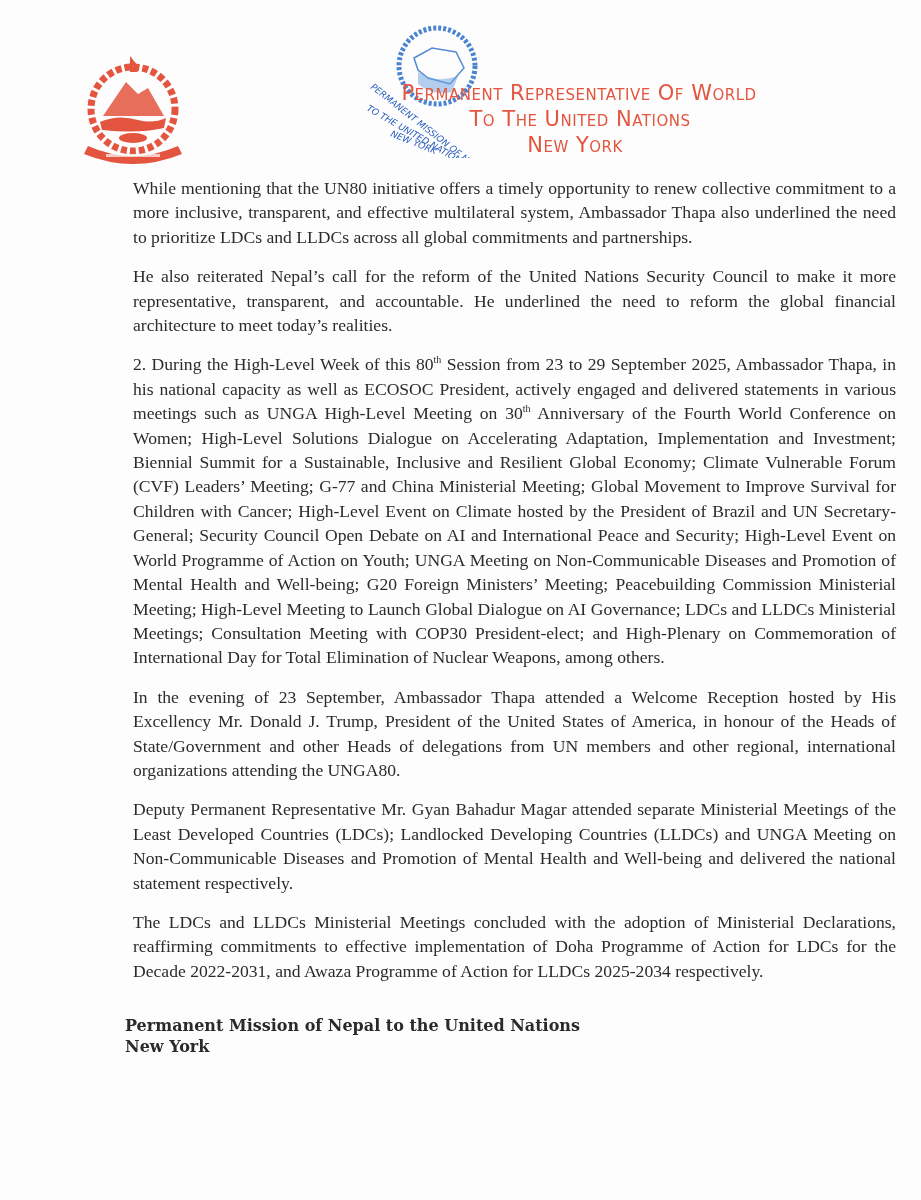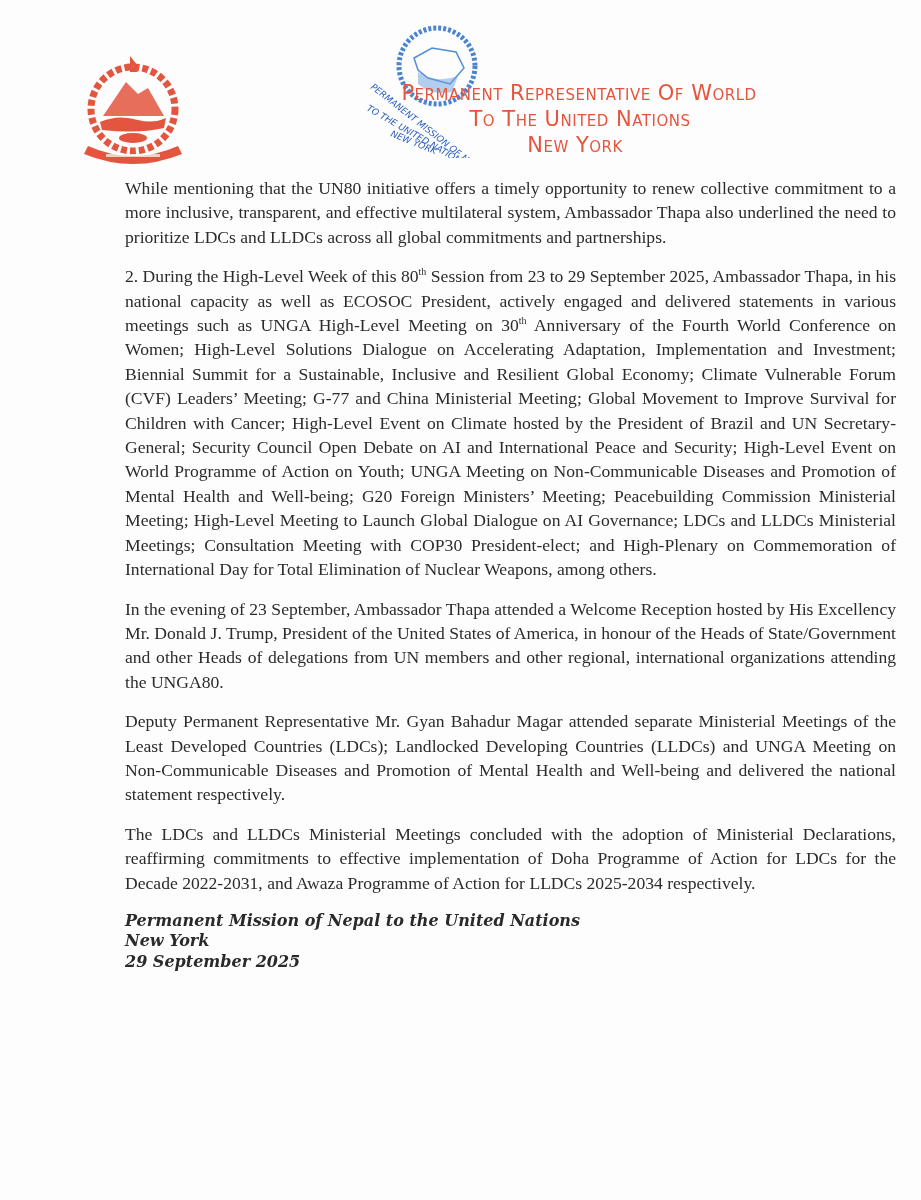--- a/index.html
+++ b/index.html
@@ -15,25 +15,25 @@
     font-variant: small-caps; letter-spacing: 0.5px;
   }
   .letterhead div { font-size: 21px; line-height: 26px; }
   .letterhead .l1 { margin-left: 8px; }
   .letterhead .l2 { margin-left: 10px; }
   .body-text {
     position: absolute; left: 125px; top: 176px; width: 771px;
     font-family: "Liberation Serif", "DejaVu Serif", serif;
     font-size: 17.6px; line-height: 24.4px; color: #2b2b2b;
   }
-  .body-text p { margin: 0 0 15px 0; text-align: justify; }
+  .body-text p { margin: 0 0 15px 8px; text-align: justify; }
   .body-text sup { font-size: 10px; line-height: 0; vertical-align: super; font-family: Liberation Serif, serif; }
   .signature {
-    margin-top: 16px; font-family: "DejaVu Serif", "Liberation Serif", serif;
-    font-weight: bold; font-size: 16px; line-height: 20.5px; color: #2a2a2a; font-style: italic;
+    margin-top: 33px; font-family: "DejaVu Serif", "Liberation Serif", serif;
+    font-weight: bold; font-size: 16px; line-height: 20.5px; color: #2a2a2a;
   }
   .signature div { white-space: nowrap; }
 </style>
 </head>
 <body>
 
 <div class="emblem">
   <svg width="110" height="118" viewBox="0 0 110 118">
     <g fill="none" stroke="#e4553f" stroke-width="2">
 
@@ -75,23 +75,23 @@
 </div>
 
 <div class="letterhead">
   <div class="l1">Permanent Representative Of World</div>
   <div class="l2">To The United Nations</div>
   <div class="l3">New York</div>
 </div>
 
 <div class="body-text">
   <p>While mentioning that the UN80 initiative offers a timely opportunity to renew collective commitment to a more inclusive, transparent, and effective multilateral system, Ambassador Thapa also underlined the need to prioritize LDCs and LLDCs across all global commitments and partnerships.</p>
+  <p>He also reiterated Nepal’s call for the reform of the United Nations Security Council to make it more representative, transparent, and accountable. He underlined the need to reform the global financial architecture to meet today’s realities.</p>
   <p><span>2.  During the High-Level Week of this 80</span><sup>th</sup><span> Session from 23 to 29 September 2025, Ambassador Thapa, in his national capacity as well as ECOSOC President, actively engaged and delivered statements in various meetings such as UNGA High-Level Meeting on 30</span><sup>th</sup><span> Anniversary of the Fourth World Conference on Women; High-Level Solutions Dialogue on Accelerating Adaptation, Implementation and Investment; Biennial Summit for a Sustainable, Inclusive and Resilient Global Economy; Climate Vulnerable Forum (CVF) Leaders’ Meeting; G-77 and China Ministerial Meeting; Global Movement to Improve Survival for Children with Cancer; High-Level Event on Climate hosted by the President of Brazil and UN Secretary-General; Security Council Open Debate on AI and International Peace and Security; High-Level Event on World Programme of Action on Youth; UNGA Meeting on Non-Communicable Diseases and Promotion of Mental Health and Well-being; G20 Foreign Ministers’ Meeting; Peacebuilding Commission Ministerial Meeting; High-Level Meeting to Launch Global Dialogue on AI Governance; LDCs and LLDCs Ministerial Meetings; Consultation Meeting with COP30 President-elect; and High-Plenary on Commemoration of International Day for Total Elimination of Nuclear Weapons, among others.</span></p>
   <p>In the evening of 23 September, Ambassador Thapa attended a Welcome Reception hosted by His Excellency Mr. Donald J. Trump, President of the United States of America, in honour of the Heads of State/Government and other Heads of delegations from UN members and other regional, international organizations attending the UNGA80.</p>
   <p>Deputy Permanent Representative Mr. Gyan Bahadur Magar attended separate Ministerial Meetings of the Least Developed Countries (LDCs); Landlocked Developing Countries (LLDCs) and UNGA Meeting on Non-Communicable Diseases and Promotion of Mental Health and Well-being and delivered the national statement respectively.</p>
   <p>The LDCs and LLDCs Ministerial Meetings concluded with the adoption of Ministerial Declarations, reaffirming commitments to effective implementation of Doha Programme of Action for LDCs for the Decade 2022-2031, and Awaza Programme of Action for LLDCs 2025-2034 respectively.</p>
 
   <div class="signature">
     <div>Permanent Mission of Nepal to the United Nations</div>
     <div>New York</div>
-    <div>29 September 2025</div>
   </div>
 </div>
 
 </body></html>

